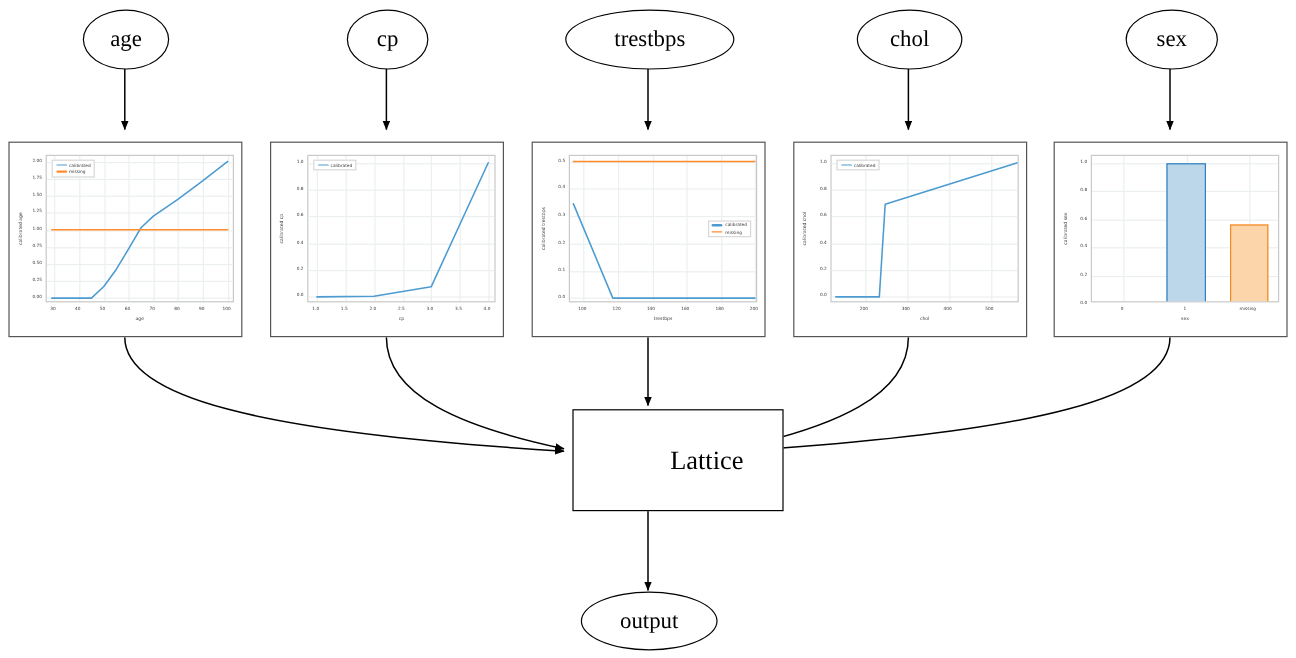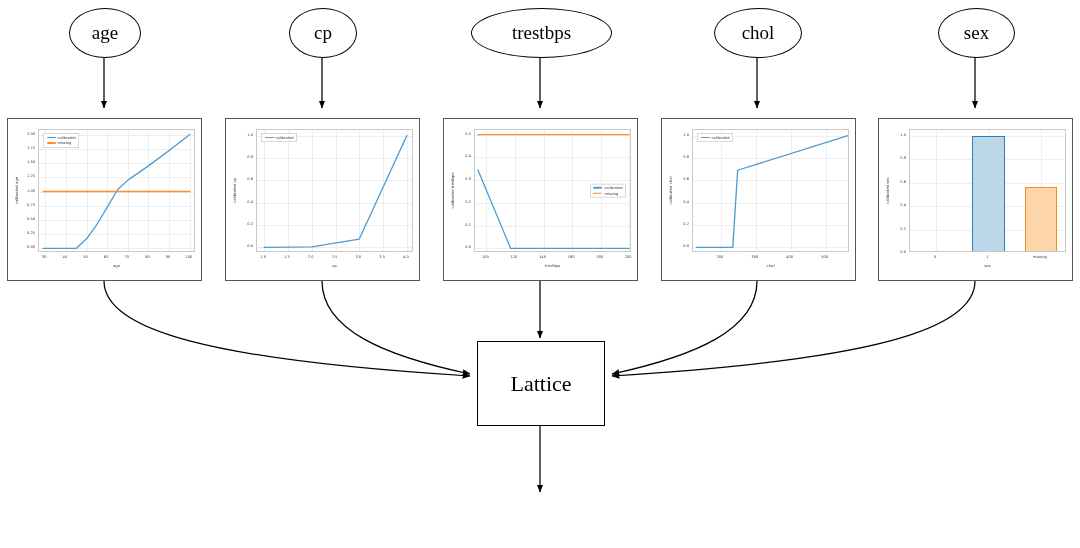--- a/index.html
+++ b/index.html
@@ -99,22 +99,25 @@
   <div class="node-ellipse" style="left:471px;top:8px;width:139px;height:48px;font-size:19px;">
     <span>trestbps</span>
   </div>
   <div class="node-ellipse" style="left:714px;top:8px;width:86px;height:48px;font-size:19px;">
     <span>chol</span>
   </div>
   <div class="node-ellipse" style="left:938px;top:8px;width:75px;height:48px;font-size:19px;">
     <span>sex</span>
   </div>
 
-  <div class="node-box" style="left:477px;top:341px;width:126px;height:83px;font-size:22px;">
+  <div class="node-box" style="left:477px;top:341px;width:126px;height:83px;font-size:22px;padding-left:48px;">
     <span>Lattice</span>
+  </div>
+  <div class="node-ellipse" style="left:484px;top:493px;width:112px;height:47px;font-size:19px;">
+    <span>output</span>
   </div>
 
   <div class="chart-box" style="left:7px;top:118px;width:195px;height:163px;">
     <div class="figure">
         <div class="plot-area" style="left:30px;top:10px;width:157px;height:123px;">
           <div class="gridline h" style="top:118.44px;background:#eceff1;"></div>
           <div class="gridline h" style="top:104.21px;background:#eceff1;"></div>
           <div class="gridline h" style="top:89.97px;background:#eceff1;"></div>
           <div class="gridline h" style="top:75.74px;background:#eceff1;"></div>
           <div class="gridline h" style="top:61.50px;background:#eceff1;"></div>

